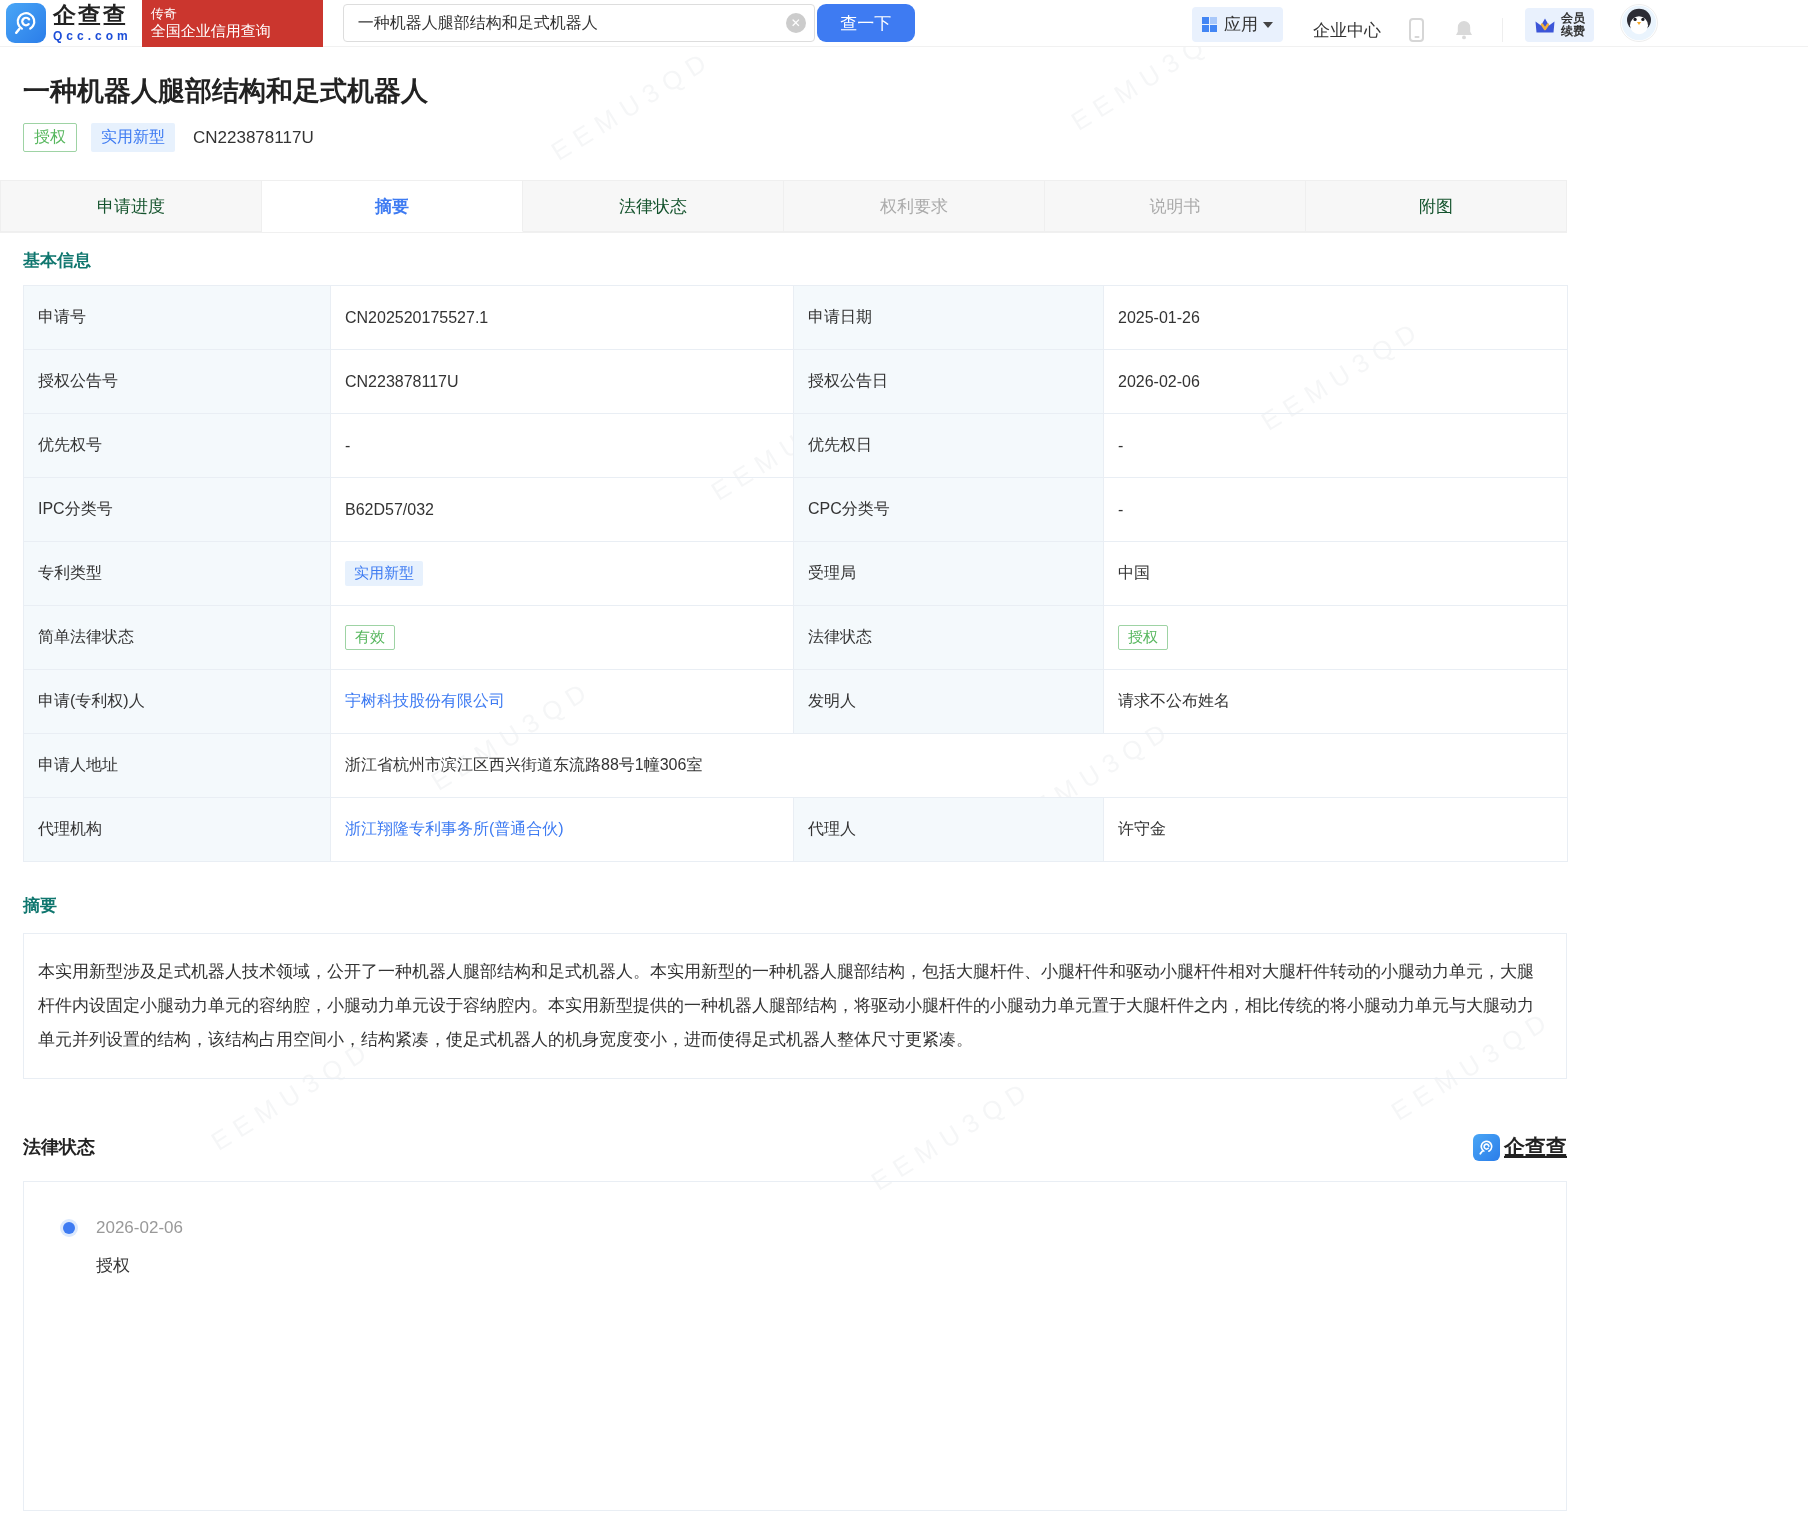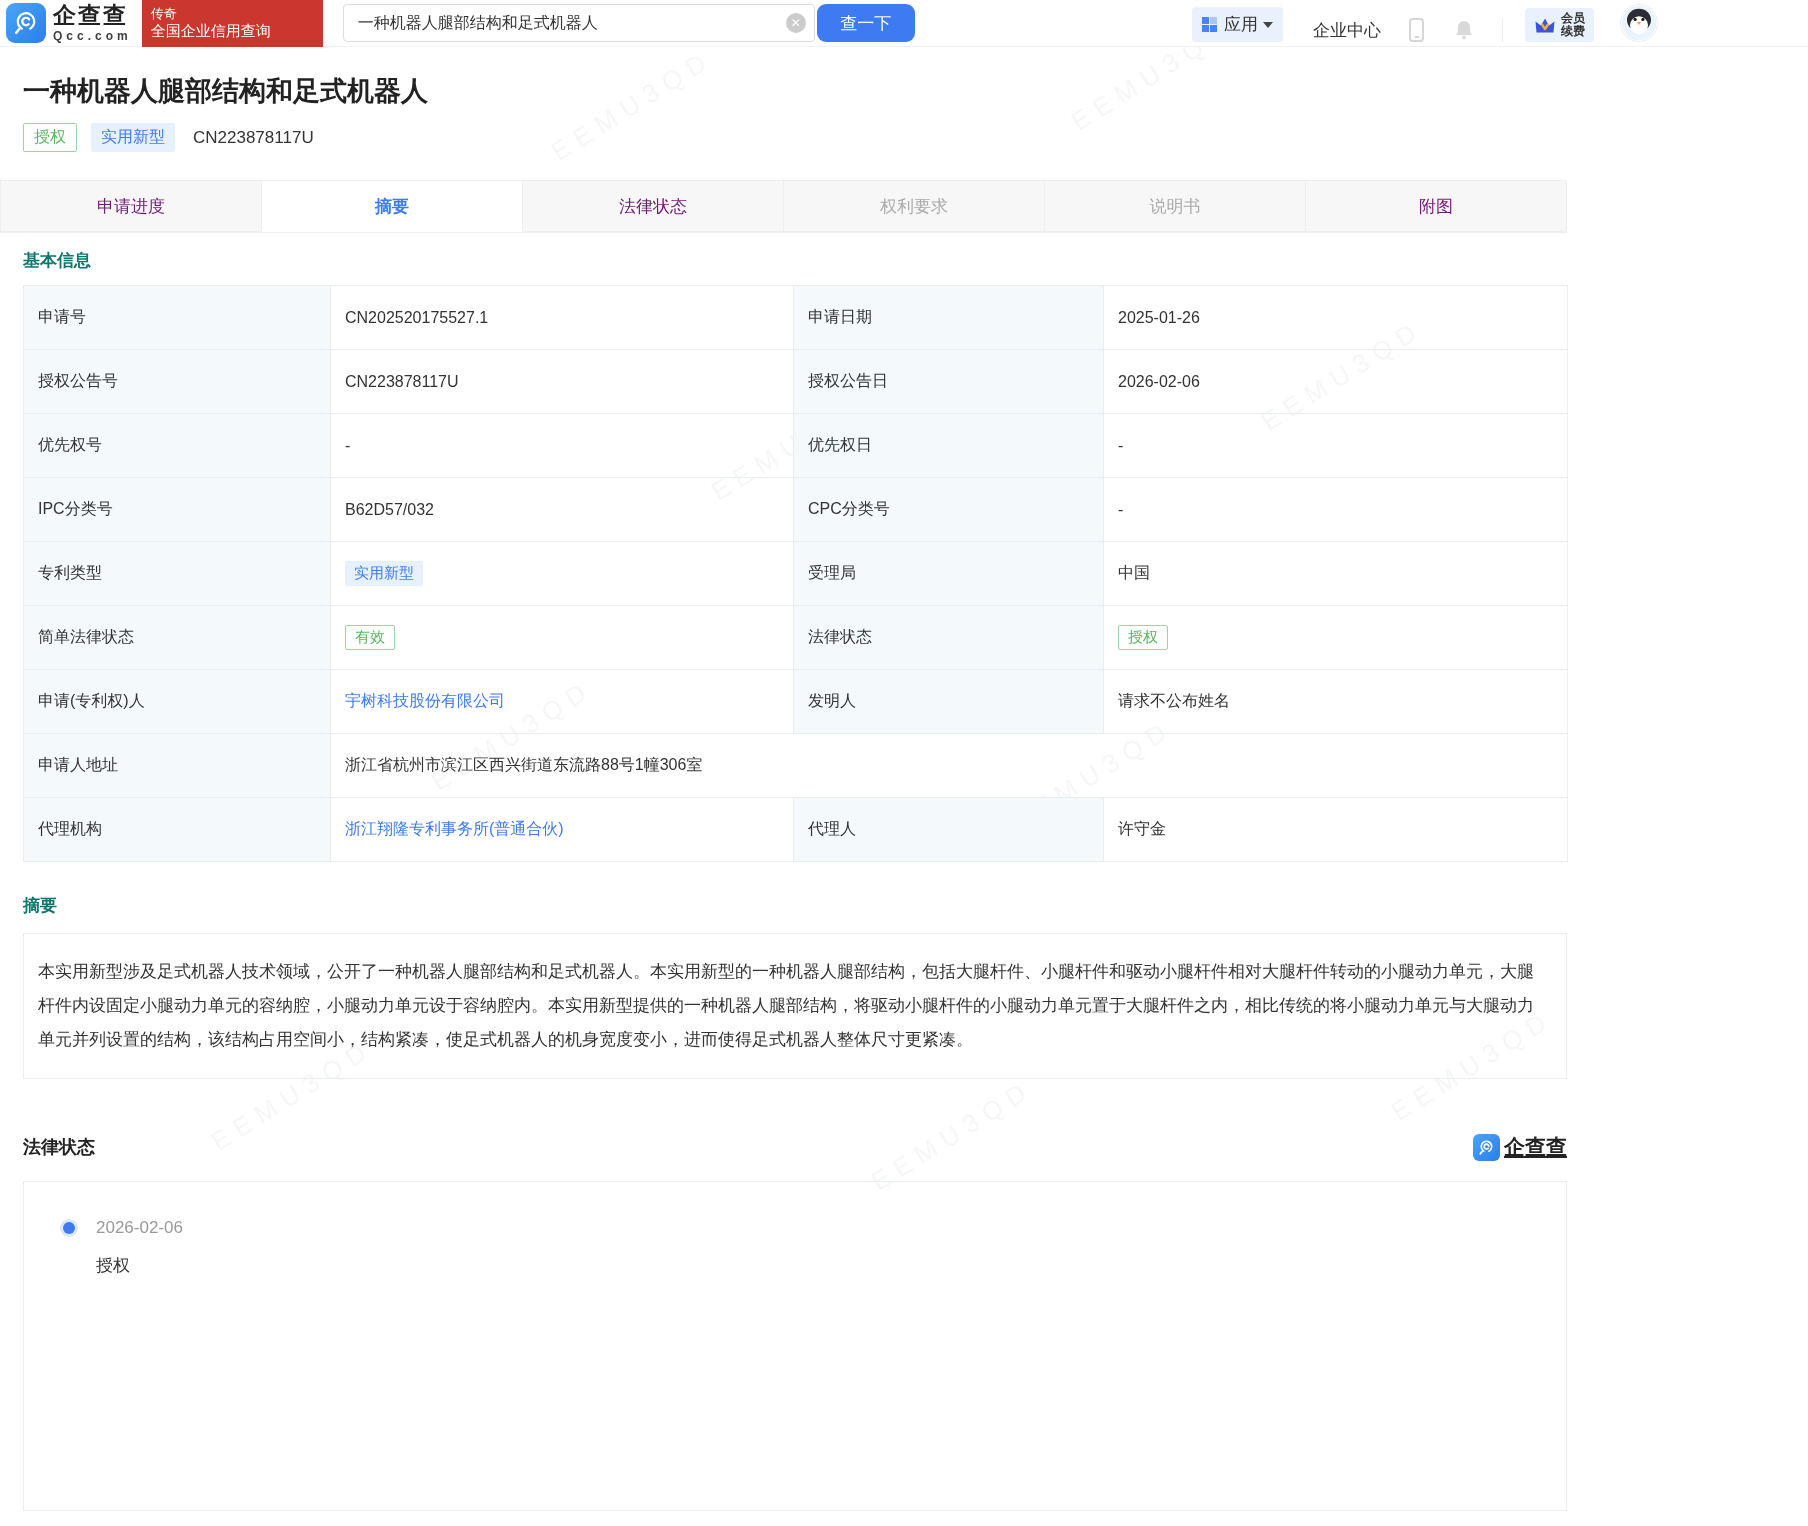--- a/index.html
+++ b/index.html
@@ -13,21 +13,21 @@
   .wm{position:absolute; color:rgba(120,130,140,.07); font-size:26px; letter-spacing:8px;
       transform:rotate(-32deg); pointer-events:none; user-select:none; z-index:0;}
   
   .hdr{position:relative; z-index:2; height:47px; display:flex; align-items:center;
        background:#fff; border-bottom:1px solid #f1f1f1;}
   .logo{display:flex; align-items:center; margin-left:6px;}
   .logo-icon{width:40px; height:40px; border-radius:9px;
      background:linear-gradient(135deg,#49a6f6,#2b7de9); display:flex; align-items:center; justify-content:center;}
   .logo-txt{margin-left:7px; line-height:1;}
   .logo-name{font-size:23px; font-weight:bold; letter-spacing:2px; color:#222;}
-  .logo-dom{font-size:12px; font-weight:bold; letter-spacing:4px; color:#404040; margin-top:3px;}
+  .logo-dom{font-size:12px; font-weight:bold; letter-spacing:4px; color:#1d4ed8; margin-top:3px;}
   .ribbon{margin-left:10px; width:181px; height:47px; background:var(--ribbon); color:#fff;
           padding:4px 9px; display:flex; flex-direction:column; justify-content:center;}
   .ribbon .l1{font-size:13px; line-height:16px;}
   .ribbon .l2{font-size:15px; line-height:18px;}
   .search{margin-left:20px; display:flex; align-items:center;}
   .search-box{position:relative; width:472px; height:38px;}
   .search-input{width:100%; height:100%; border:1px solid #ddd; border-radius:4px;
      padding:0 38px 0 14px; font-size:16px; color:#333; outline:none;
      font-family:"Liberation Sans","DejaVu Sans",sans-serif;}
   .clear-btn{position:absolute; right:9px; top:9px; width:20px; height:20px; border-radius:50%;
@@ -56,21 +56,21 @@
   
   .main{position:relative; z-index:1; width:1567px;}
   .title{margin:26px 0 0 23px; font-size:27px; font-weight:bold; color:#222;}
   .badges{margin:14px 0 0 23px; display:flex; align-items:center;}
   .b-green{border:1px solid #9ed3a4; color:var(--green); font-size:16px; padding:3px 10px; border-radius:2px;}
   .b-blue{background:#e7f1fd; color:var(--accent); font-size:16px; padding:4px 10px; border-radius:2px; margin-left:14px; cursor:pointer;}
   .b-code{margin-left:18px; font-size:17px; color:#333;}
   
   .tabs{margin-top:28px; display:flex; width:1567px; border-bottom:1px solid #f0f0f0;}
   .tab{flex:1; height:52px; line-height:52px; text-align:center; font-size:17px;
-     background:#f7f7f7; border:1px solid #efefef; border-left:none; color:#701a75; cursor:pointer;}
+     background:#f7f7f7; border:1px solid #efefef; border-left:none; color:#14532d; cursor:pointer;}
   .tab:first-child{border-left:1px solid #efefef;}
   .tab.active{background:#fff; color:var(--accent); font-weight:bold; border-bottom:1px solid #fff;}
   .tab.muted{color:#aaa;}
   
   .sec-h{margin:16px 0 0 23px; font-size:17px; font-weight:bold; color:#0f766e;}
   table.info{margin:13px 0 0 23px; border-collapse:collapse; table-layout:fixed; width:1544px;padding-left:36px;}
   table.info td{border:1px solid var(--line); height:64px; font-size:16px; color:#333; padding:8px 14px;}
   td.lbl{background:var(--label-bg); padding-left:30px;}
   td.val{padding-left:20px;}
   .w1{width:307px;} .w2{width:463px;} .w3{width:310px;} .w4{width:464px;}

